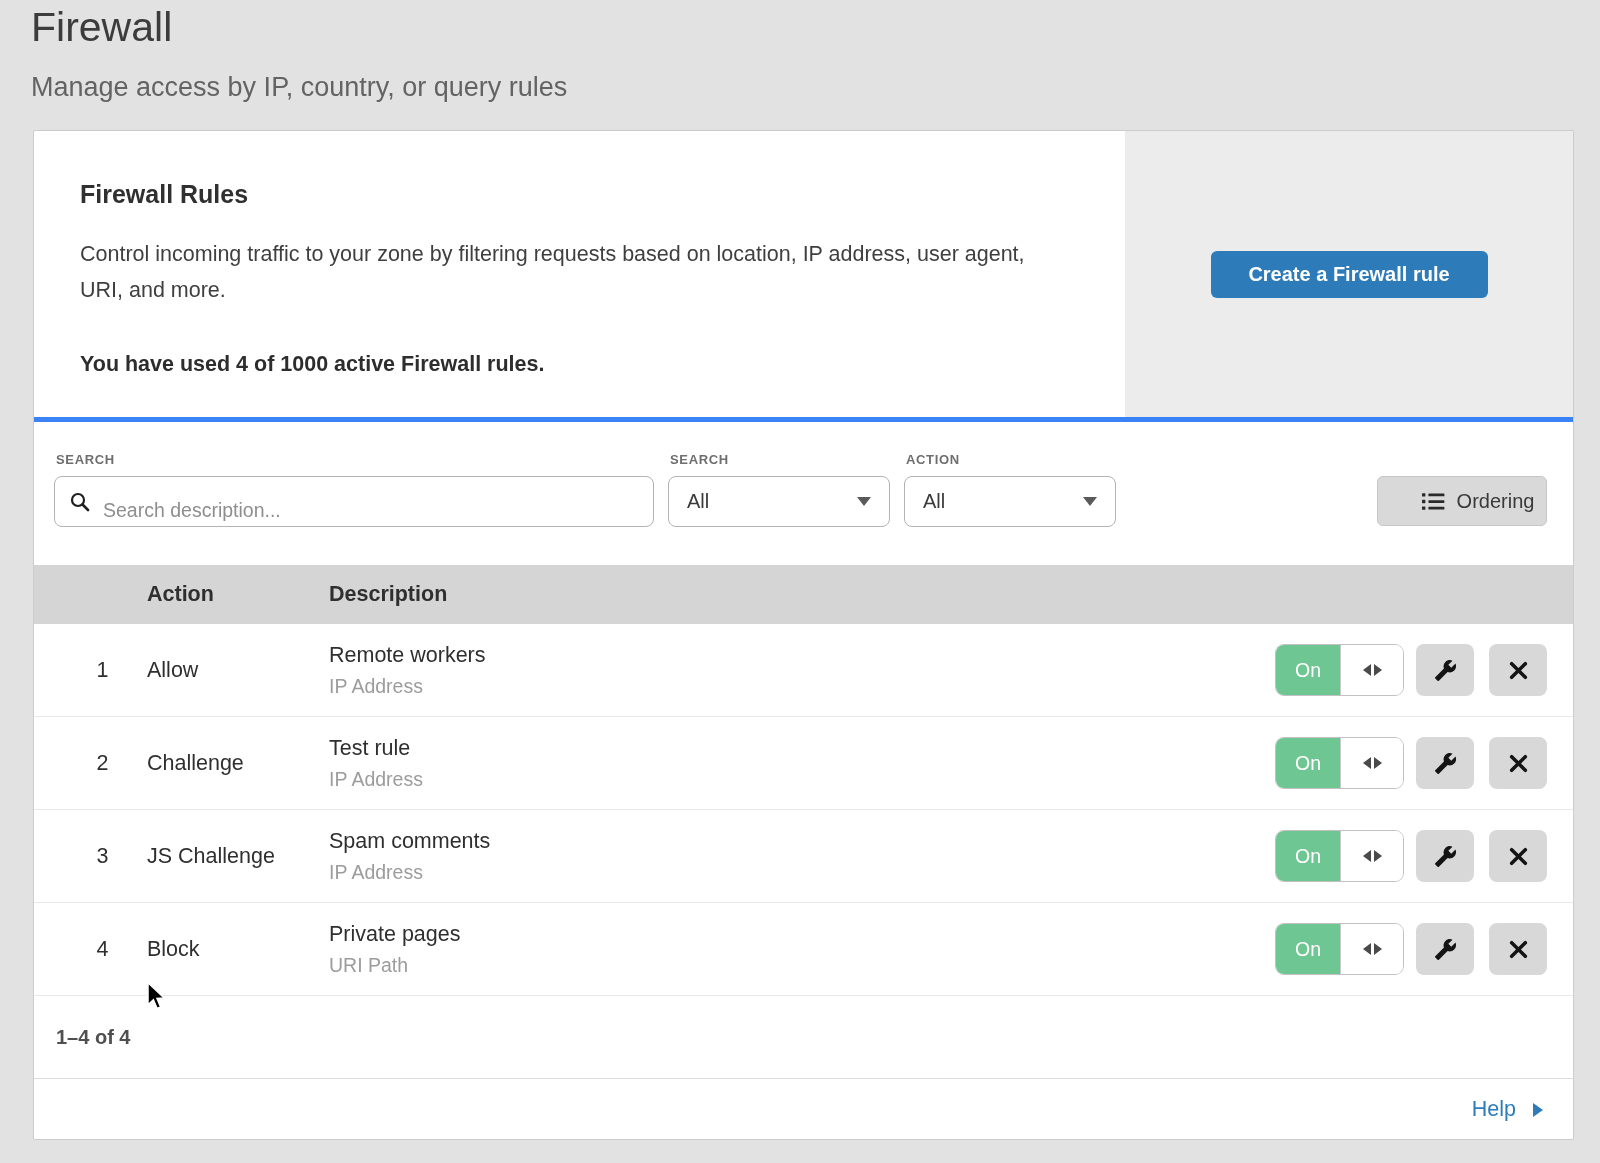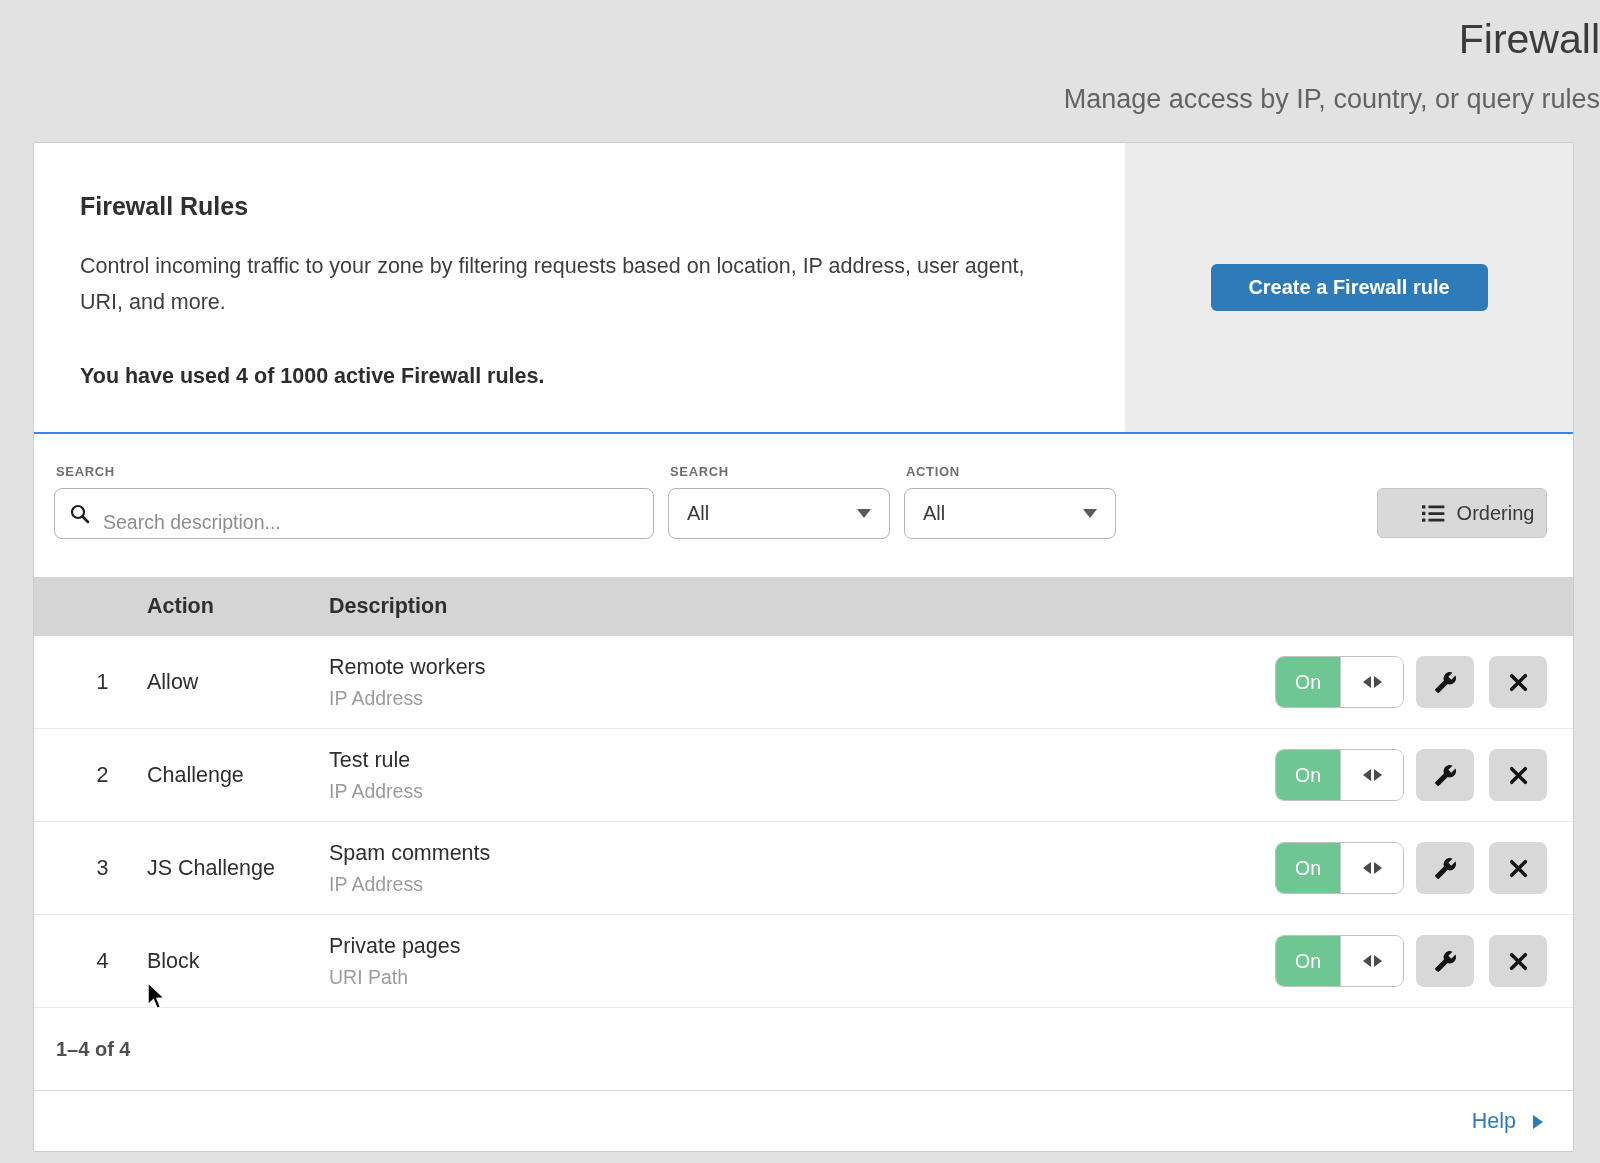--- a/index.html
+++ b/index.html
@@ -6,32 +6,32 @@
   html,body { margin:0; padding:0; }
   body {
     width:1600px; height:1163px; overflow:hidden;
     background:#e2e2e2;
     font-family:"Liberation Sans", sans-serif;
     color:#2f2f2f;
     position:relative;
   }
 
   
-  .page-header { padding:16px 0 0 31px;text-align:right; }
+  .page-header { padding:4px 0 0 31px; }
   .page-title { font-size:41px; font-weight:normal; color:#3c3c3c; margin:0; }
   .page-subtitle { font-size:27px; font-weight:normal; color:#636363; margin:21px 0 0 0; }
 
   
   .card {
     margin:27px 0 0 33px; width:1541px; background:#ffffff;
     border:1px solid #cccccc; border-radius:2px;
   }
 
   
-  .card-top { display:flex; height:291px; border-bottom:2px solid #3b82f6;gap:16px; }
+  .card-top { display:flex; height:291px; border-bottom:5px solid #3b82f6;gap:16px; }
   .card-top-left { width:1075px; padding:49px 60px 0 46px; }
   .card-title { font-size:25px; font-weight:bold; color:#303030; margin:0 0 27px 0; }
   .card-desc { font-size:21.5px; color:#3f3f3f; line-height:1.68; margin:0; max-width:960px; }
   .card-usage { font-size:21.5px; font-weight:bold; color:#2d2d2d; margin:44px 0 0 0; }
   .card-top-right { flex:1; background:#ececec; display:flex; align-items:center; justify-content:center; }
   .create-btn {
     width:277px; height:47px; background:#2d7cb9; color:#ffffff;
     border:none; border-radius:6px; font-size:20px; font-weight:bold;
     font-family:inherit; cursor:pointer;
   }

